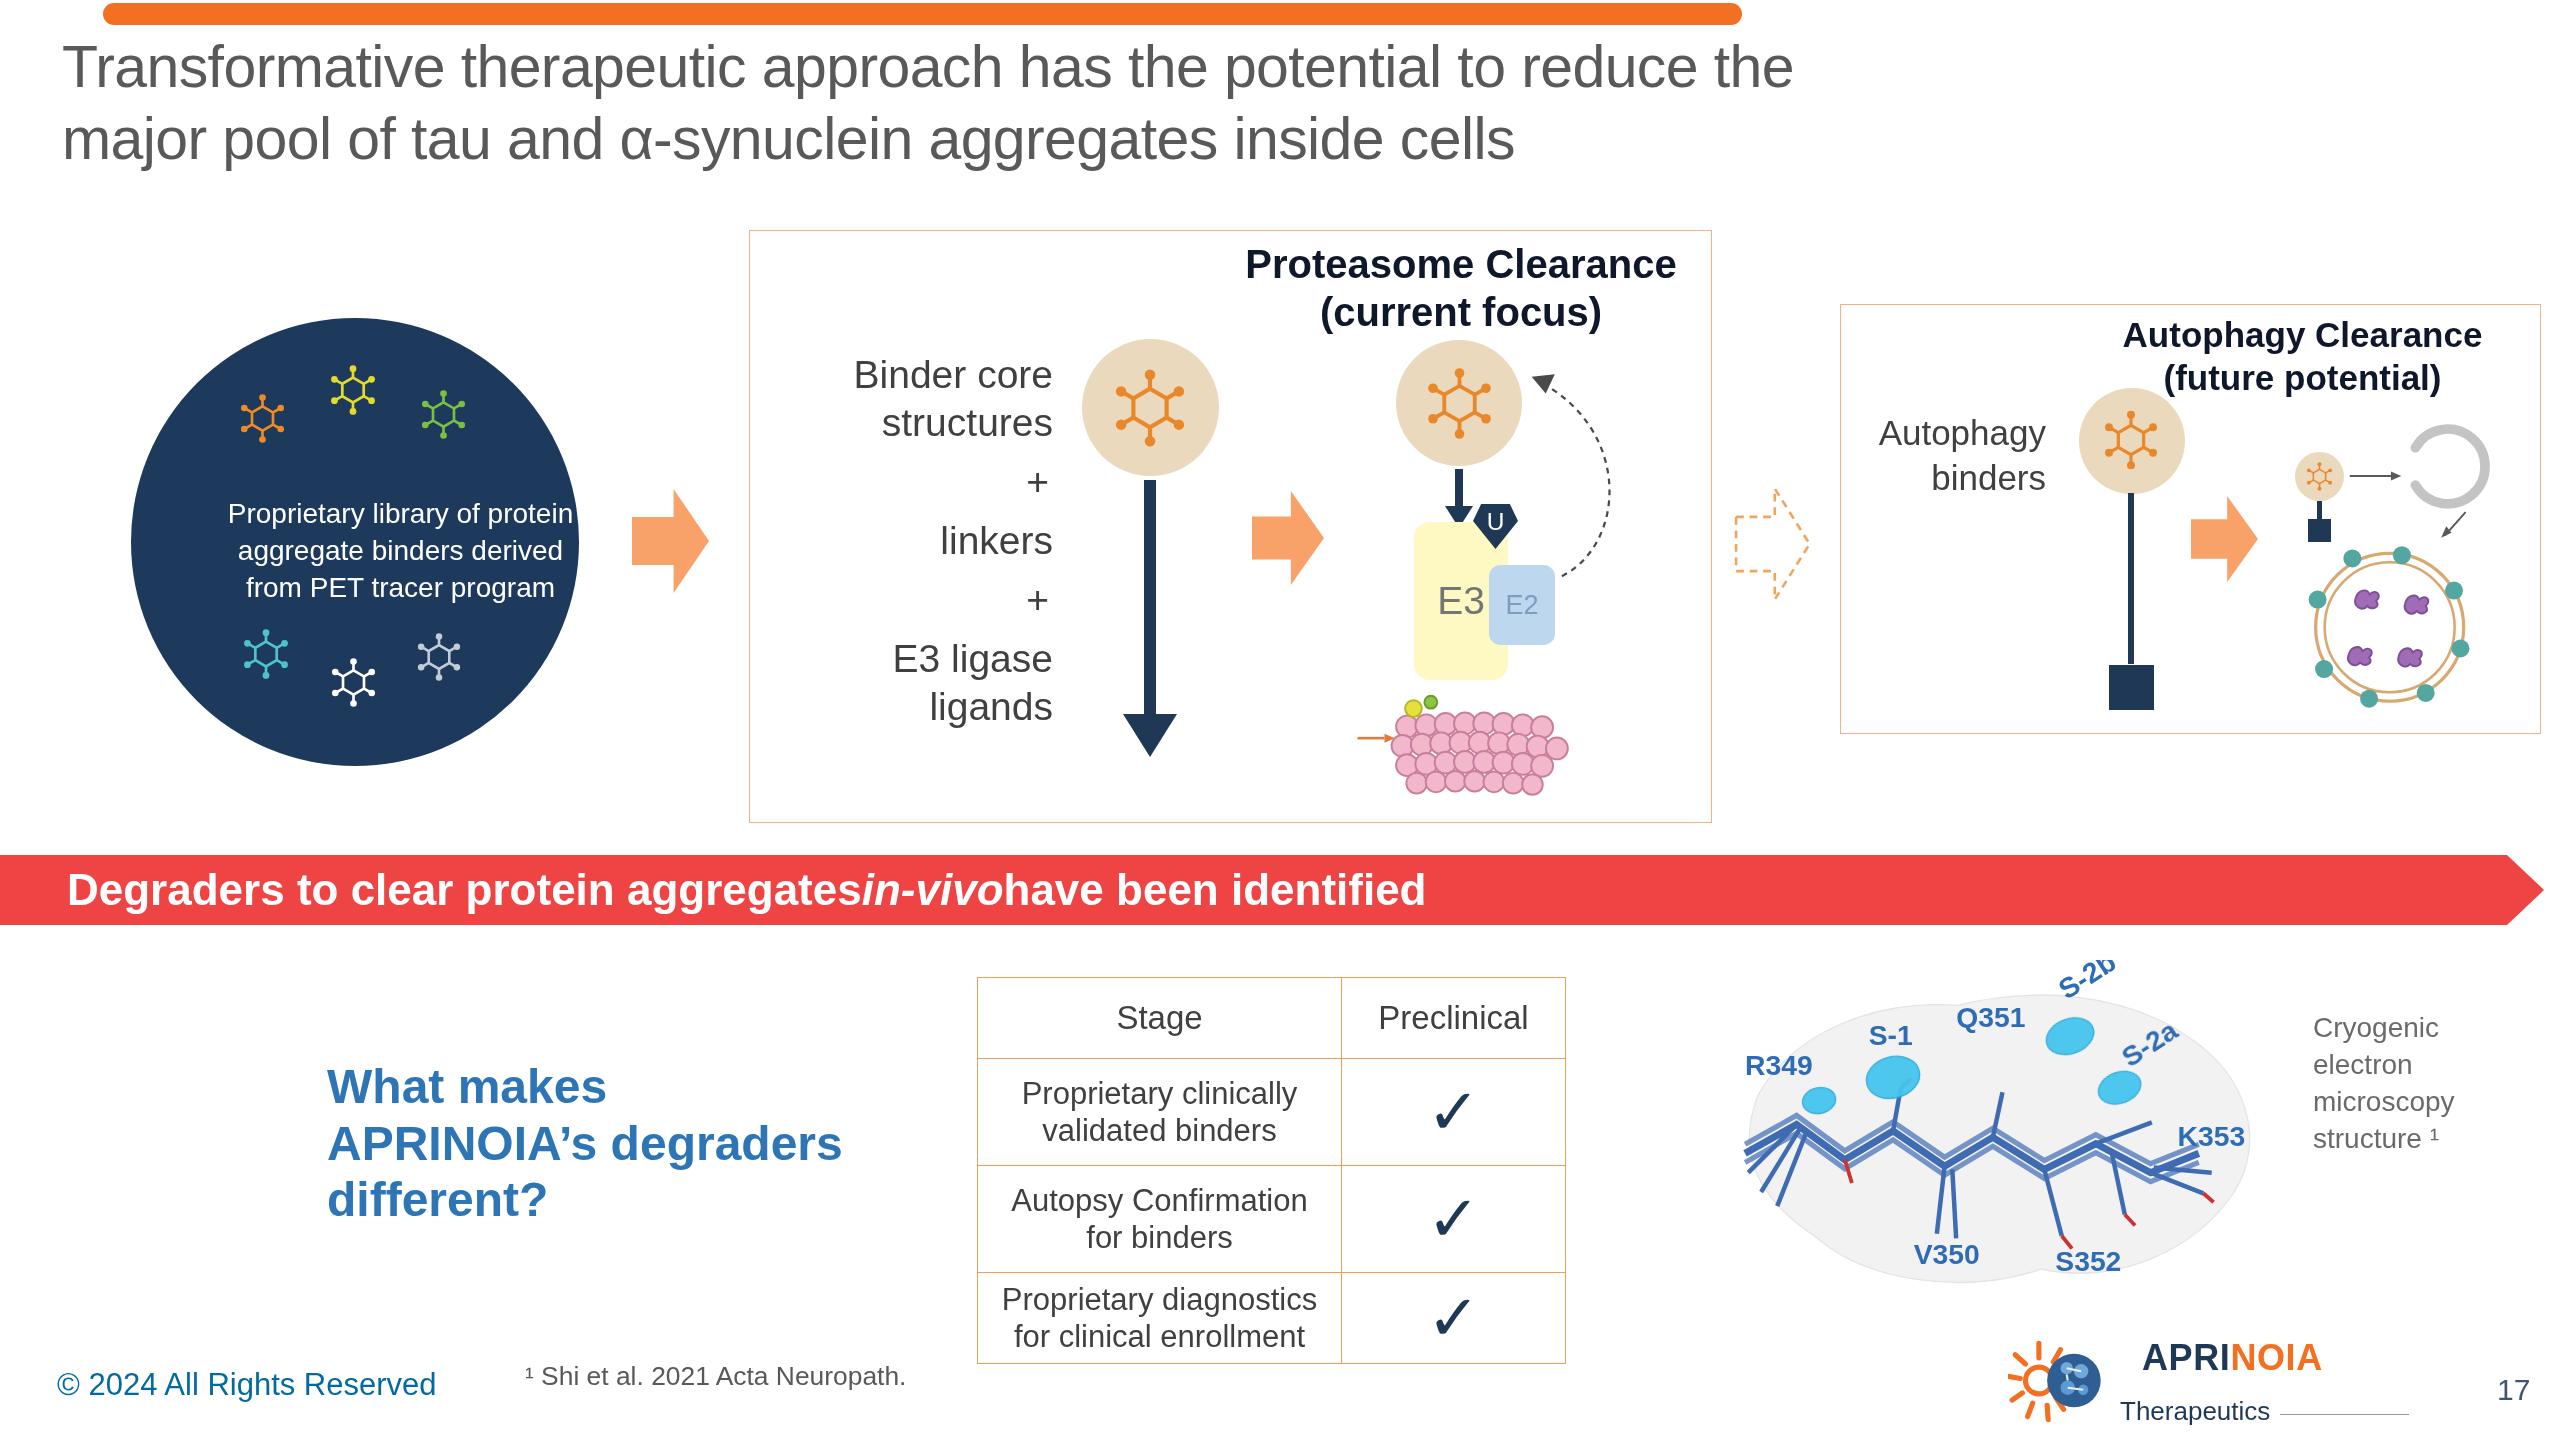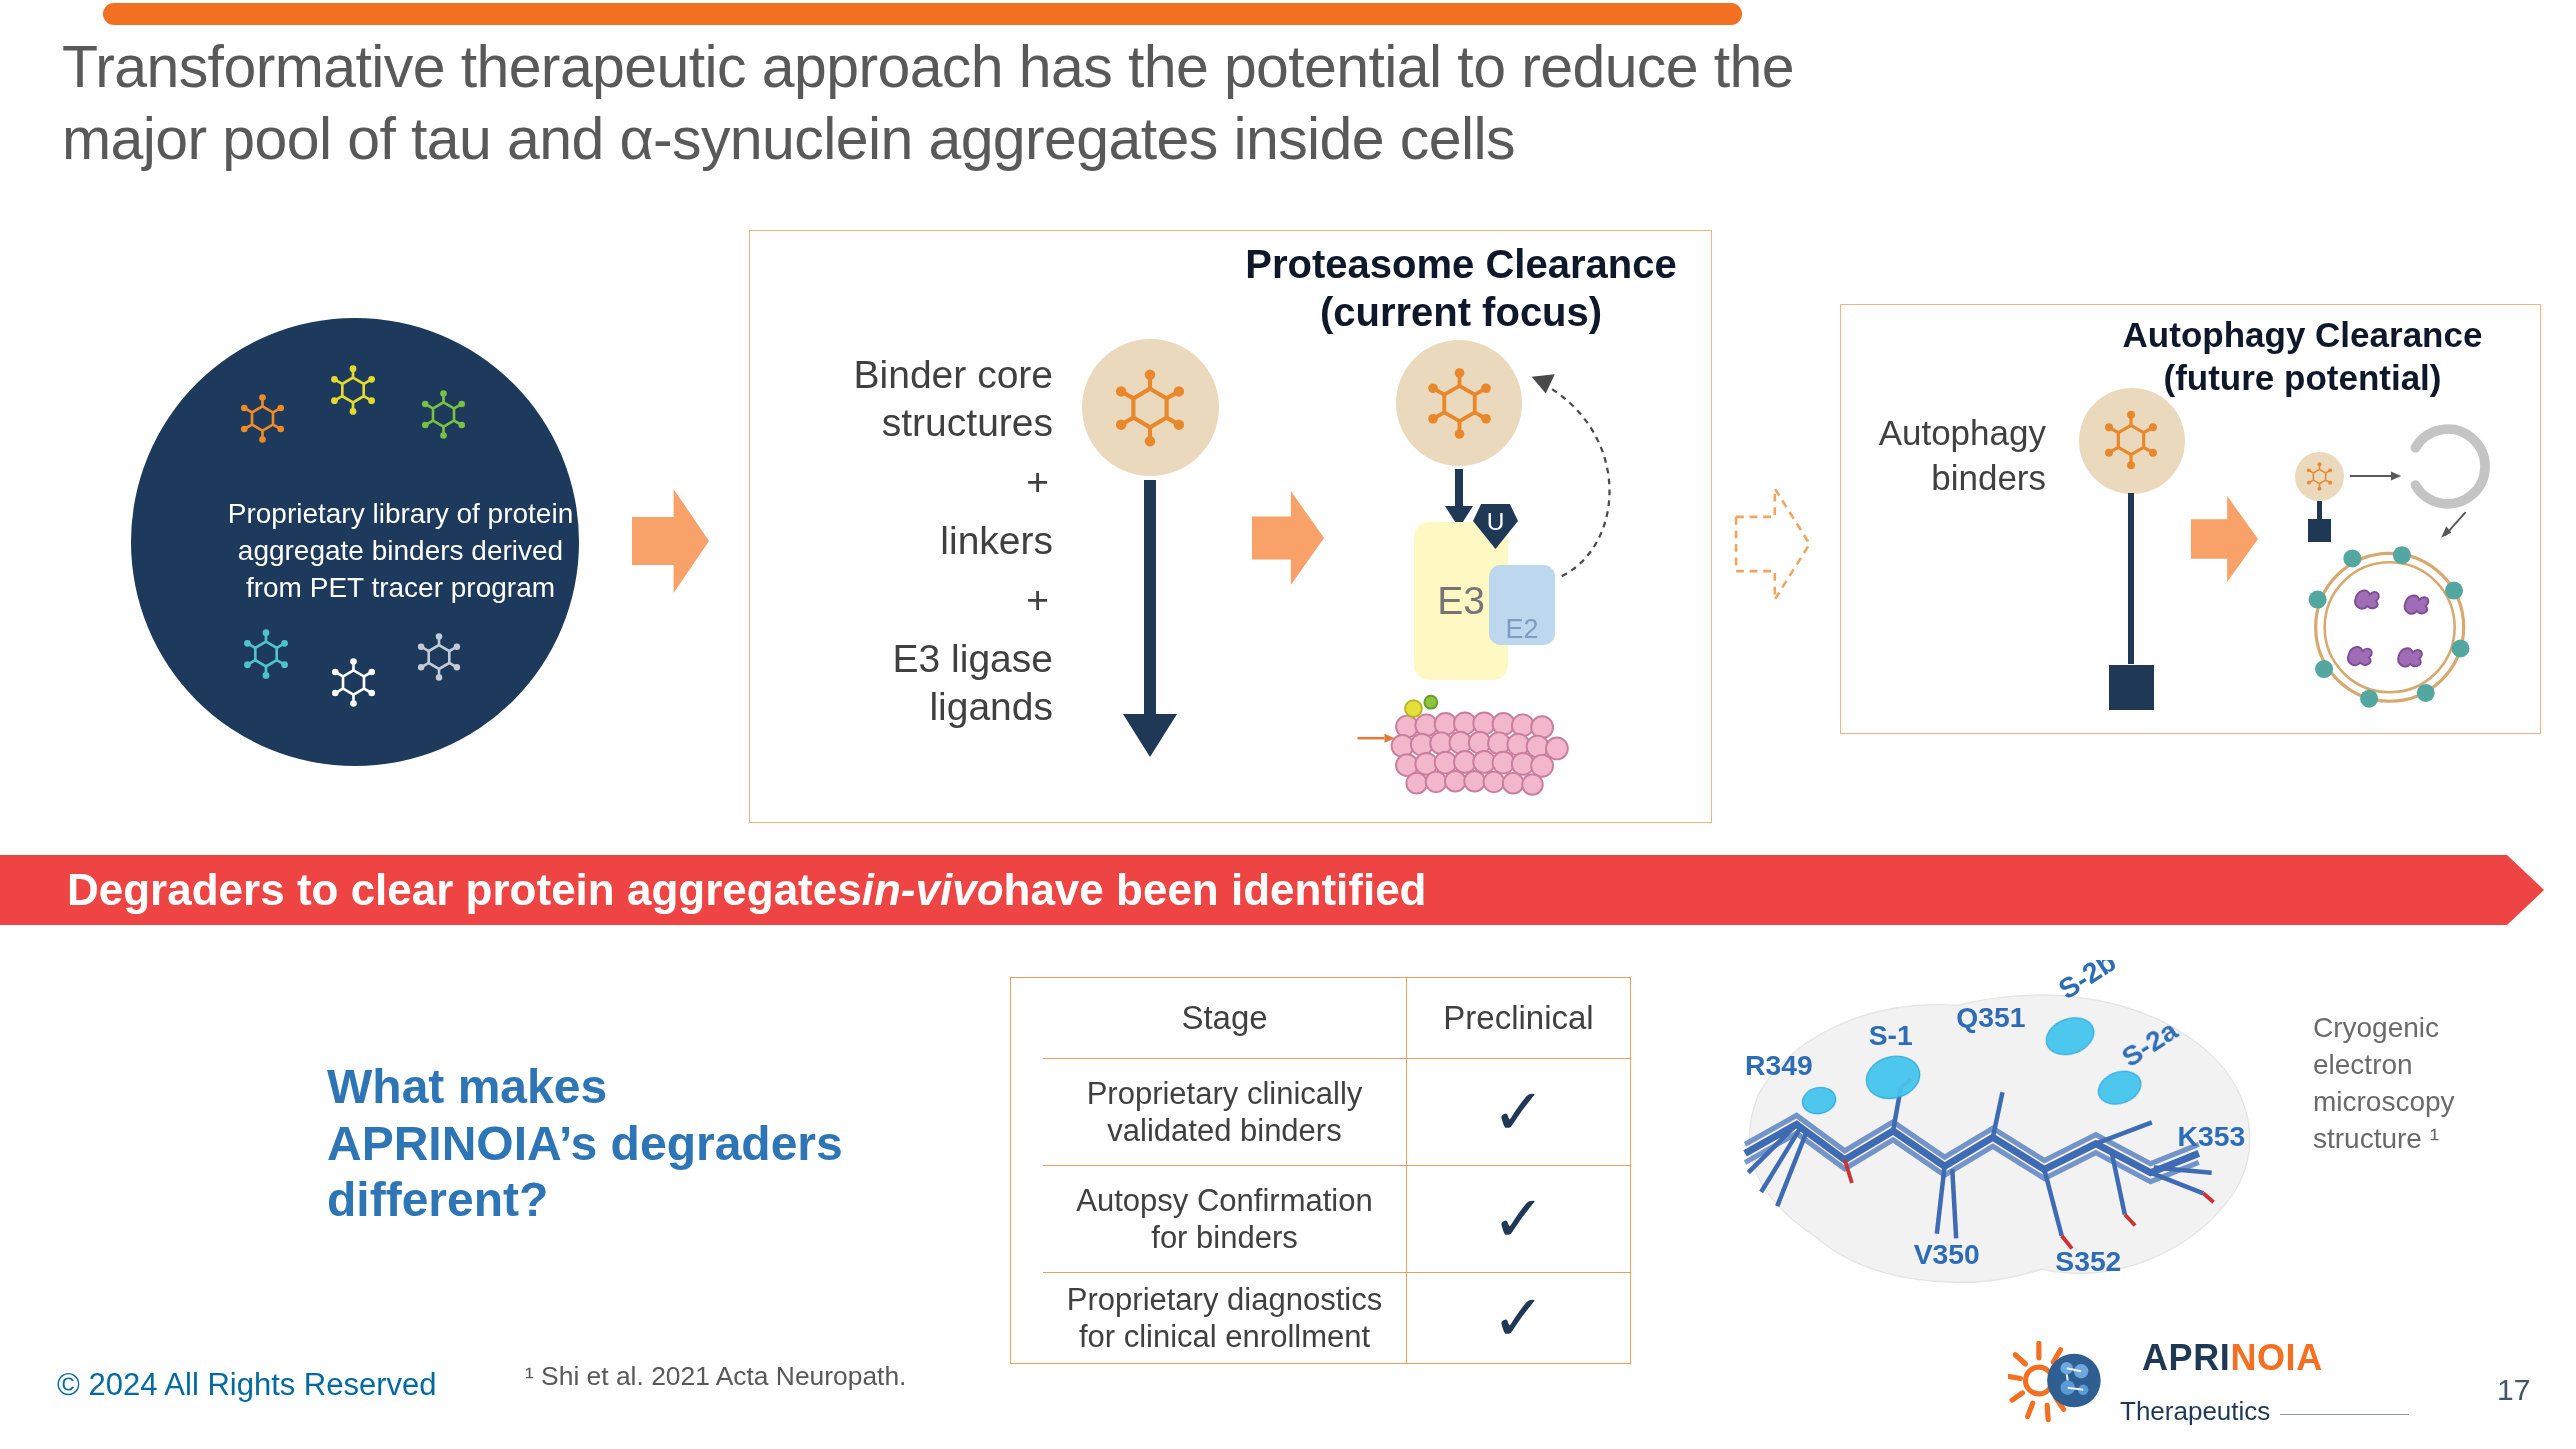--- a/index.html
+++ b/index.html
@@ -29,38 +29,38 @@
   .components{left:831px;top:351px;width:222px;text-align:right;font-size:39px;line-height:1.22;color:#404040;}
   .components .plus{margin:11.6px 3.9px 11.6px 0;}
 
   .binder-circle{border-radius:50%;background:#EAD9BD;}
   .navy{background:#1F3856;}
   .tri-down{width:0;height:0;}
 
   .e3-box{left:1414px;top:522px;width:94px;height:158px;background:#fef9c3;border-radius:15.5px;
           display:flex;align-items:center;justify-content:center;font-size:39px;color:#757575;}
   .e2-box{left:1489px;top:565px;width:66px;height:80px;background:#BDD7EE;border-radius:11.6px;
-          display:flex;align-items:flex-end;justify-content:center;font-size:27px;color:#7D9CC0;}
+          display:flex;align-items:center;justify-content:center;font-size:27px;color:#7D9CC0;}
   .u-badge{left:1473px;top:504px;width:45px;height:45px;background:#1F3856;color:#fff;font-size:24.5px;
            clip-path:polygon(50% 100%,0 38%,18% 0,82% 0,100% 38%);
            display:flex;align-items:flex-start;justify-content:center;padding-top:3.9px;box-sizing:border-box;}
 
   
   .banner{left:0;top:855px;width:2544px;height:70px;background:#ef4444;color:#fff;
           clip-path:polygon(0 0,calc(100% - 37px) 0,100% 50%,calc(100% - 37px) 100%,0 100%);
           display:flex;align-items:center;padding-left:67px;box-sizing:border-box;
           font-size:44px;font-weight:bold;}
   .banner .it{font-style:italic;}
 
   
   .question{left:327px;top:1059px;font-size:48px;font-weight:bold;color:#2E75B6;line-height:1.18;}
 
   
-  .stage-table{left:1010px;top:977px;width:587px;border:1.3px solid #EE9F5C;
-               display:grid;grid-template-columns:364px 1fr;grid-template-rows:81px 107px 107px 90px;padding-left:32px;}
+  .stage-table{left:977px;top:977px;width:587px;border:1.3px solid #EE9F5C;
+               display:grid;grid-template-columns:364px 1fr;grid-template-rows:81px 107px 107px 90px;}
   .cell{border-right:1.3px solid #EE9F5C;border-bottom:1.3px solid #EE9F5C;display:flex;align-items:center;
         justify-content:center;text-align:center;padding:3.9px 13px;box-sizing:border-box;}
   .cell.last-col{border-right:none;}
   .cell.last-row{border-bottom:none;}
   .cell.head{font-size:33px;color:#404040;}
   .cell.label{font-size:31px;line-height:1.2;color:#404040;}
   .cell.check{font-size:64px;font-weight:bold;color:#1F3856;}
 
   
   .caption{left:2313px;top:1010px;width:174px;font-size:28px;color:#6A6A6A;line-height:1.32;}

